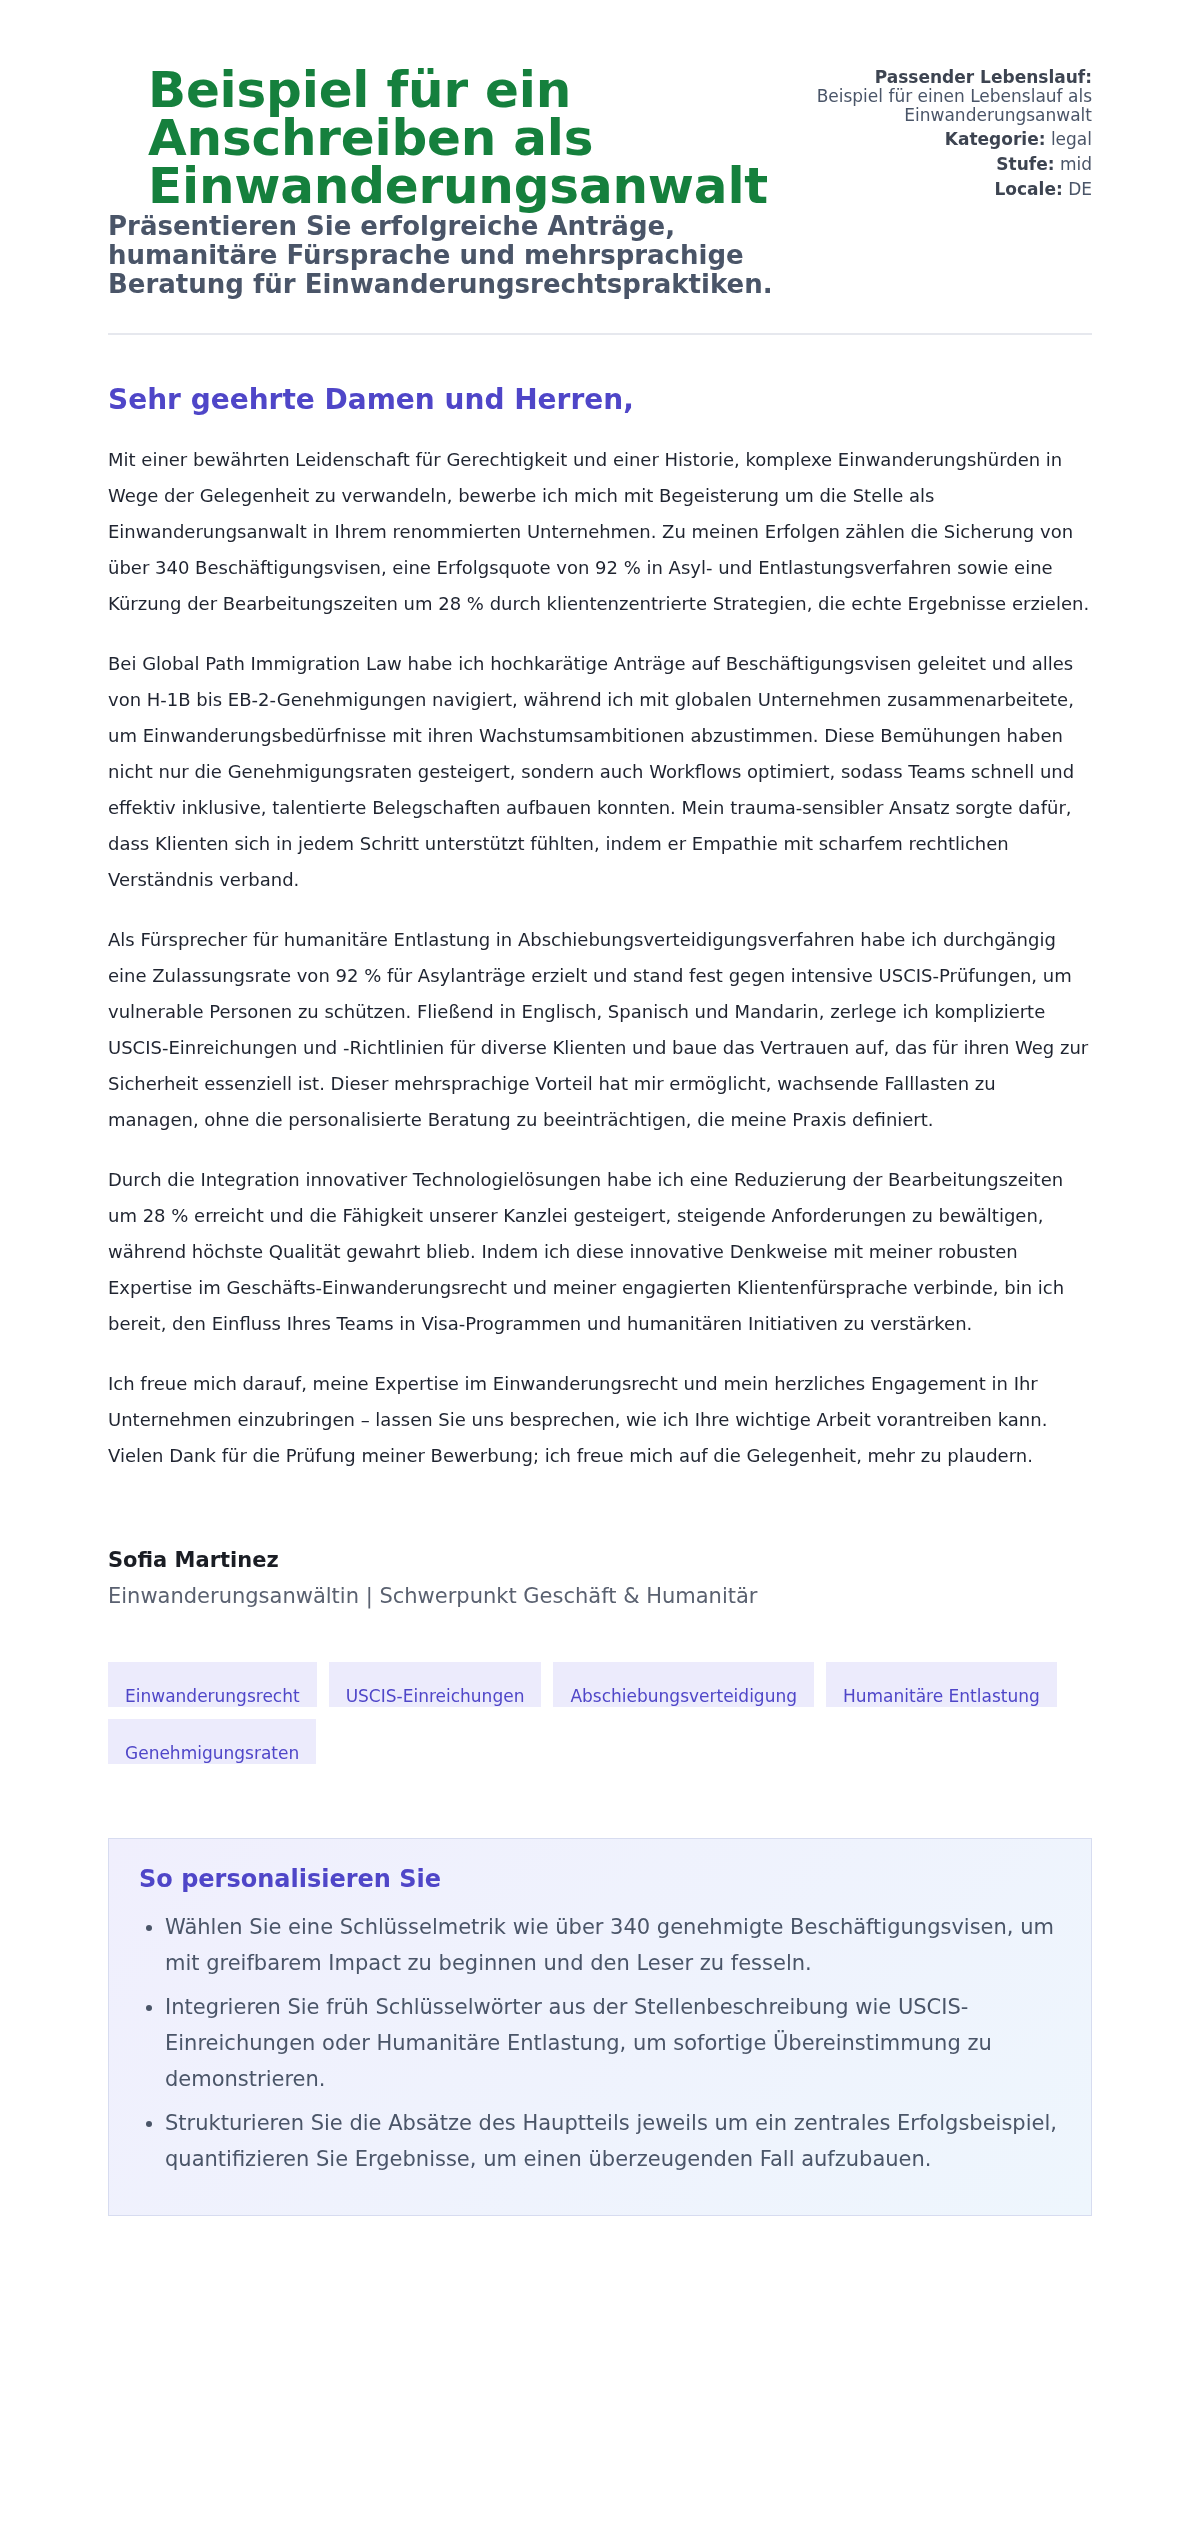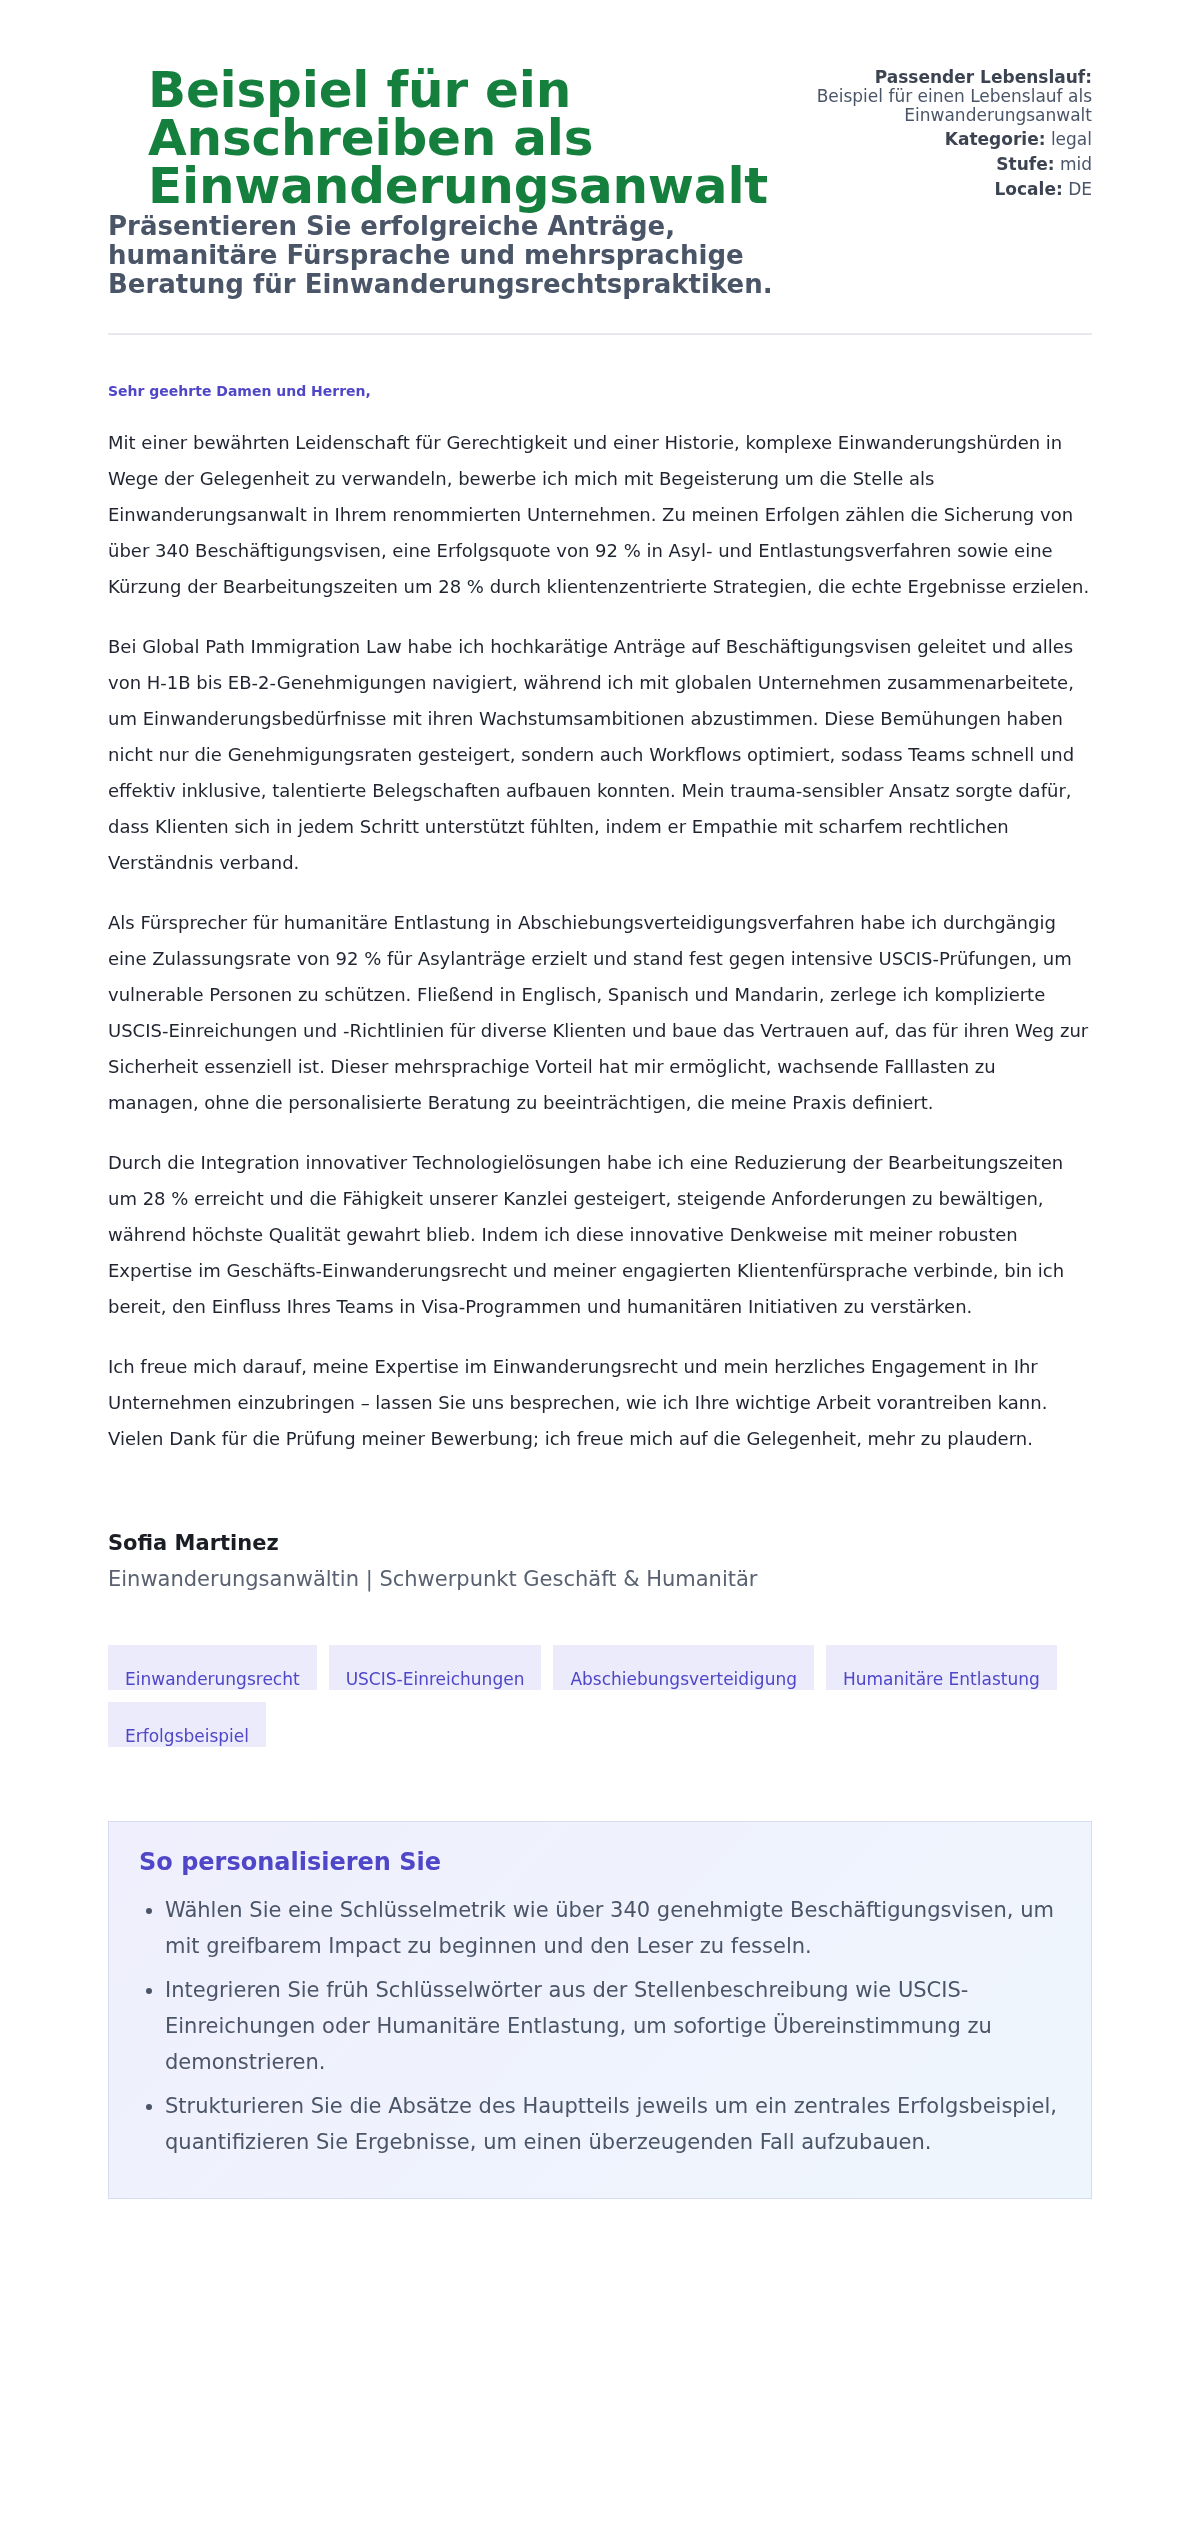--- a/index.html
+++ b/index.html
@@ -44,21 +44,21 @@
     color: #4a5568;
     padding-top: 2px;
     width: 280px;
   }
   .meta .row { margin-bottom: 4px; }
   .meta b { color: #3d4451; }
   .meta .stack { line-height: 19px; }
 
   .greeting {
     margin-top: 48px;
-    font-size: 14px;
+    font-size: 28px;
     font-weight: bold;
     color: #4f46c8;
   }
   .para {
     margin-top: 26px;
     font-size: 18px;
     line-height: 36px;
     color: #1f2430;
   }
   .para + .para { margin-top: 24px; }
@@ -155,21 +155,21 @@
 
     <p class="sign-name">Sofia Martinez</p>
     <p class="sign-title">Einwanderungsanwältin | Schwerpunkt Geschäft &amp; Humanitär</p>
   </div>
 
   <div class="tags">
     <span class="tag">Einwanderungsrecht</span>
     <span class="tag">USCIS-Einreichungen</span>
     <span class="tag">Abschiebungsverteidigung</span>
     <span class="tag">Humanitäre Entlastung</span>
-    <span class="tag">Erfolgsbeispiel</span>
+    <span class="tag">Genehmigungsraten</span>
   </div>
 
   <div class="tips">
     <h3 class="tips-title">So personalisieren Sie</h3>
     <ul>
       <li>Wählen Sie eine Schlüsselmetrik wie über 340 genehmigte Beschäftigungsvisen, um mit greifbarem Impact zu beginnen und den Leser zu fesseln.</li>
       <li>Integrieren Sie früh Schlüsselwörter aus der Stellenbeschreibung wie USCIS-Einreichungen oder Humanitäre Entlastung, um sofortige Übereinstimmung zu demonstrieren.</li>
       <li>Strukturieren Sie die Absätze des Hauptteils jeweils um ein zentrales Erfolgsbeispiel, quantifizieren Sie Ergebnisse, um einen überzeugenden Fall aufzubauen.</li>
     </ul>
   </div>

